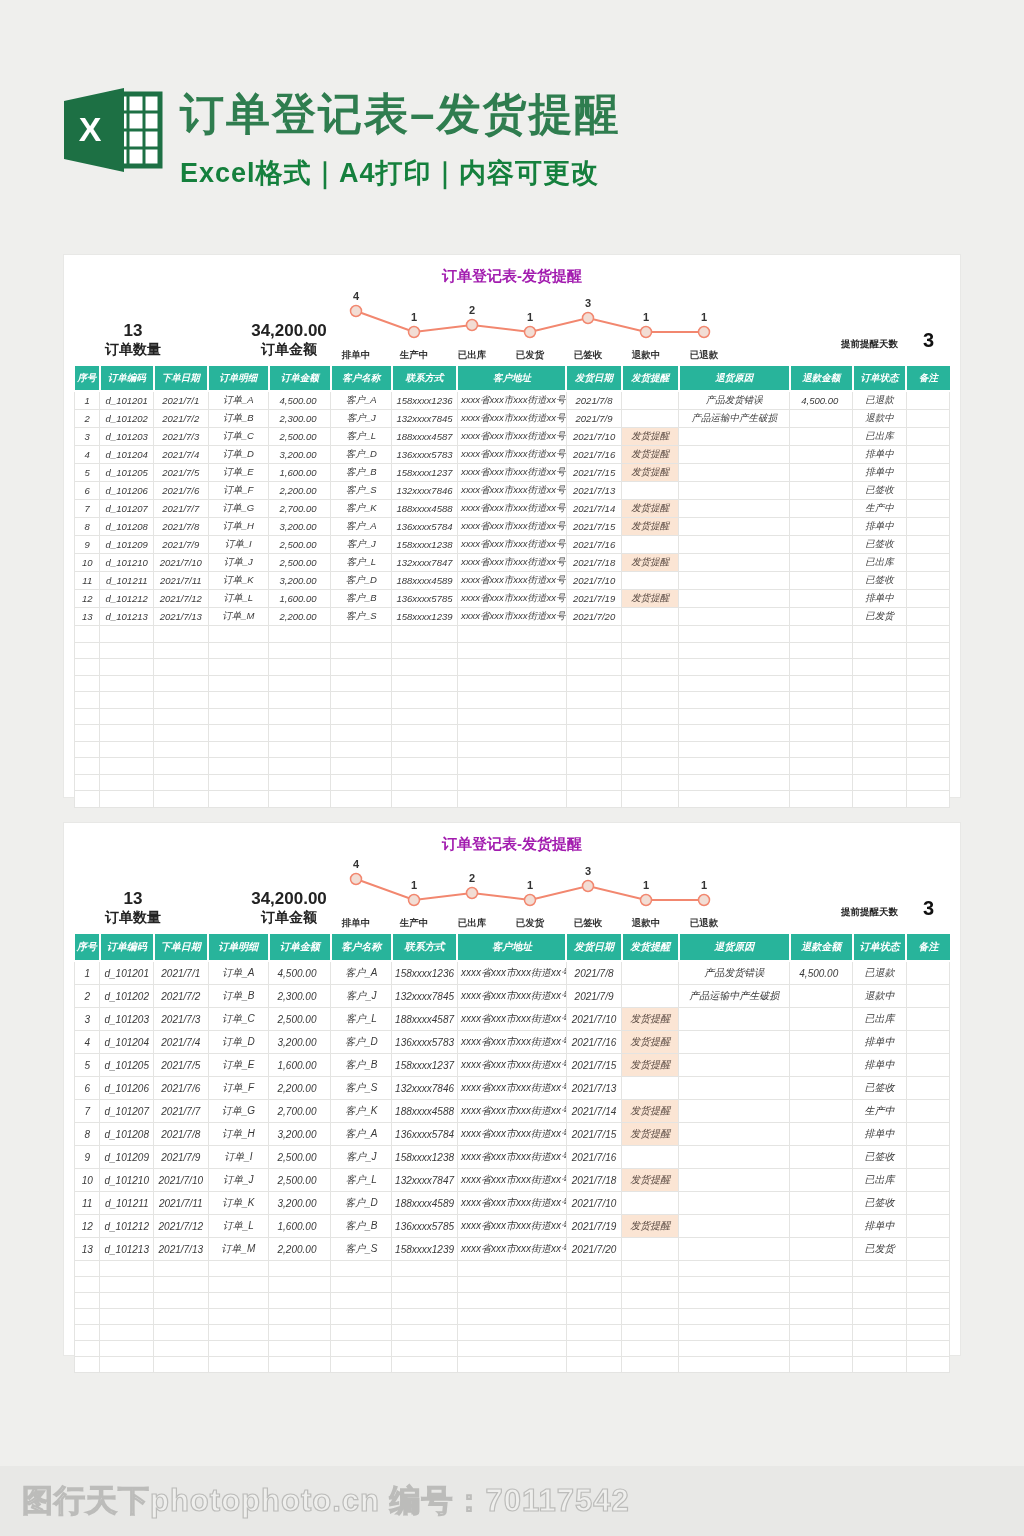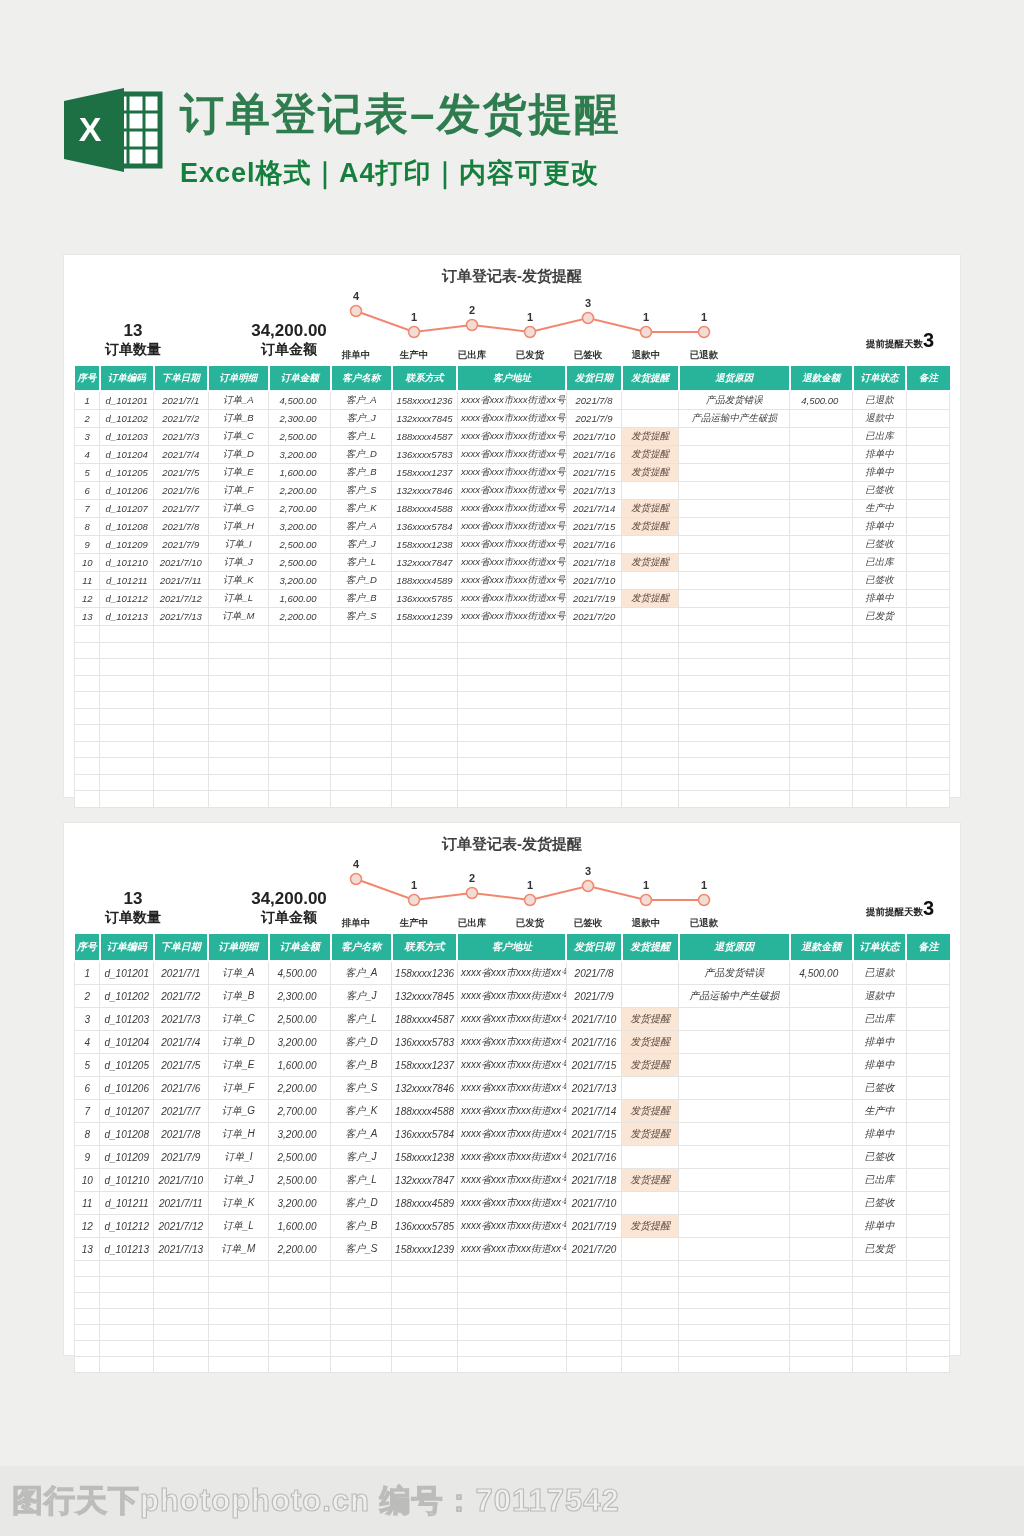--- a/index.html
+++ b/index.html
@@ -12,28 +12,28 @@
   
   .page-header{position:absolute;left:0;top:0;width:1024px;height:220px;}
   .excel-icon{position:absolute;left:62px;top:86px;width:104px;height:88px;}
   .hdr-text{position:absolute;left:180px;right:40px;top:88px;text-align:left;}
   .hdr-title{font-size:44px;font-weight:bold;color:#2f7d4f;letter-spacing:2px;line-height:1.2;}
   .hdr-subtitle{margin-top:14px;font-size:27px;font-weight:600;color:#15803d;letter-spacing:1px;}
   
   .panel{position:absolute;left:64px;width:896px;background:#ffffff;box-shadow:0 0 0 1px #e8e8e6;}
   .panel.p1{top:255px;height:542px;}
   .panel.p2{top:823px;height:532px;}
-  .p-title{position:absolute;left:0;right:0;top:12px;text-align:center;font-size:15px;font-weight:bold;color:#404040;}
+  .p-title{position:absolute;left:0;right:0;top:12px;text-align:center;font-size:15px;font-weight:bold;color:#a21caf;}
   .stats{position:absolute;left:24px;top:52px;display:flex;gap:26px;}
   .stat{text-align:center;min-width:90px;}
   .stat:nth-child(2){min-width:170px;}
   .stat-value{font-size:17px;font-weight:bold;color:#222;margin-top:14px;}
   .stat-label{font-size:14px;font-weight:bold;color:#222;margin-top:0;}
   .chart-wrap{position:absolute;left:272px;top:22px;width:400px;height:86px;}
-  .remind{position:absolute;right:26px;top:74px;display:flex;align-items:baseline;gap:0;}
+  .remind{position:absolute;right:26px;top:74px;display:flex;align-items:baseline;gap:25px;}
   .remind-label{font-size:9.5px;font-weight:bold;color:#222;}
   .remind-value{font-size:20px;font-weight:bold;color:#111;}
   
   .sheet-table{position:absolute;left:10px;right:10px;top:111px;border-collapse:collapse;table-layout:fixed;width:876px;font-style:italic;}
   .sheet-table th{
     background:#28b49b;color:#fff;font-weight:bold;text-align:center;
     border-right:2px solid #fff;border-bottom:2px solid #fff;padding:0;
   }
   .sheet-table th:last-child{border-right:none;}
   .p1 .sheet-table th{height:24px;font-size:9.5px;}
@@ -44,21 +44,21 @@
   }
   .p1 .sheet-table td{height:17px;font-size:9.5px;}
   .p2 .sheet-table td{height:22px;font-size:10px;}
   .p1 .empty-row td{height:15.5px;}
   .p2 .empty-row td{height:15px;}
   .sheet-table td.num{text-align:right;padding-right:14px;}
   .sheet-table td.remind-cell{background:#fbe5d4;color:#5a4a42;}
   
   .watermark-bar{
     position:absolute;left:0;bottom:0;width:1024px;height:70px;background:#e8e8e6;
-    display:flex;align-items:center;padding-left:12px;box-sizing:border-box;
+    display:flex;align-items:center;padding-left:22px;box-sizing:border-box;
   }
   .watermark-text{
     font-size:31px;font-weight:bold;color:#efefed;
     -webkit-text-stroke:1.2px #bcbcba;letter-spacing:1px;
   }
 </style>
 </head>
 <body>
 
 <div class="page-header">

